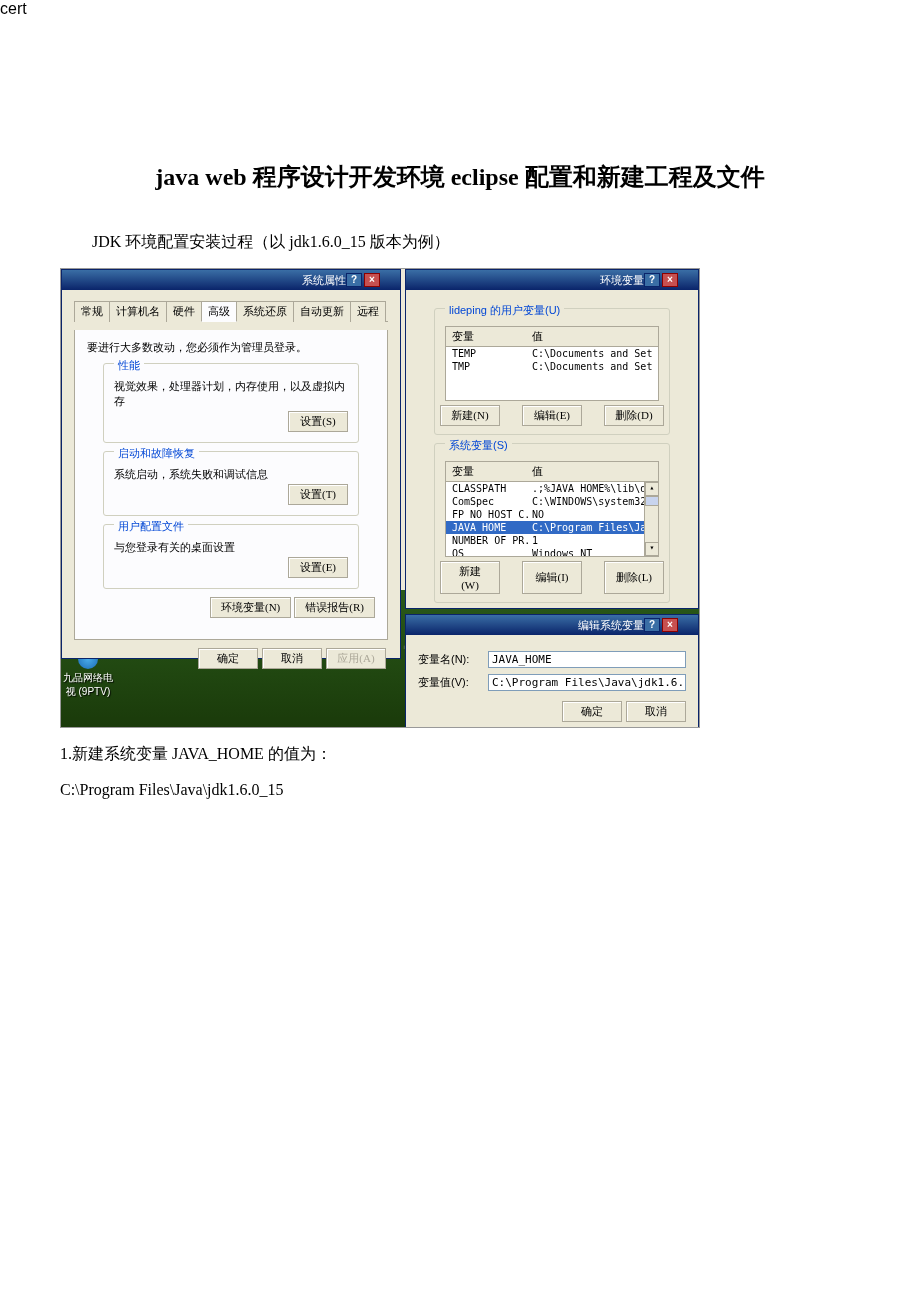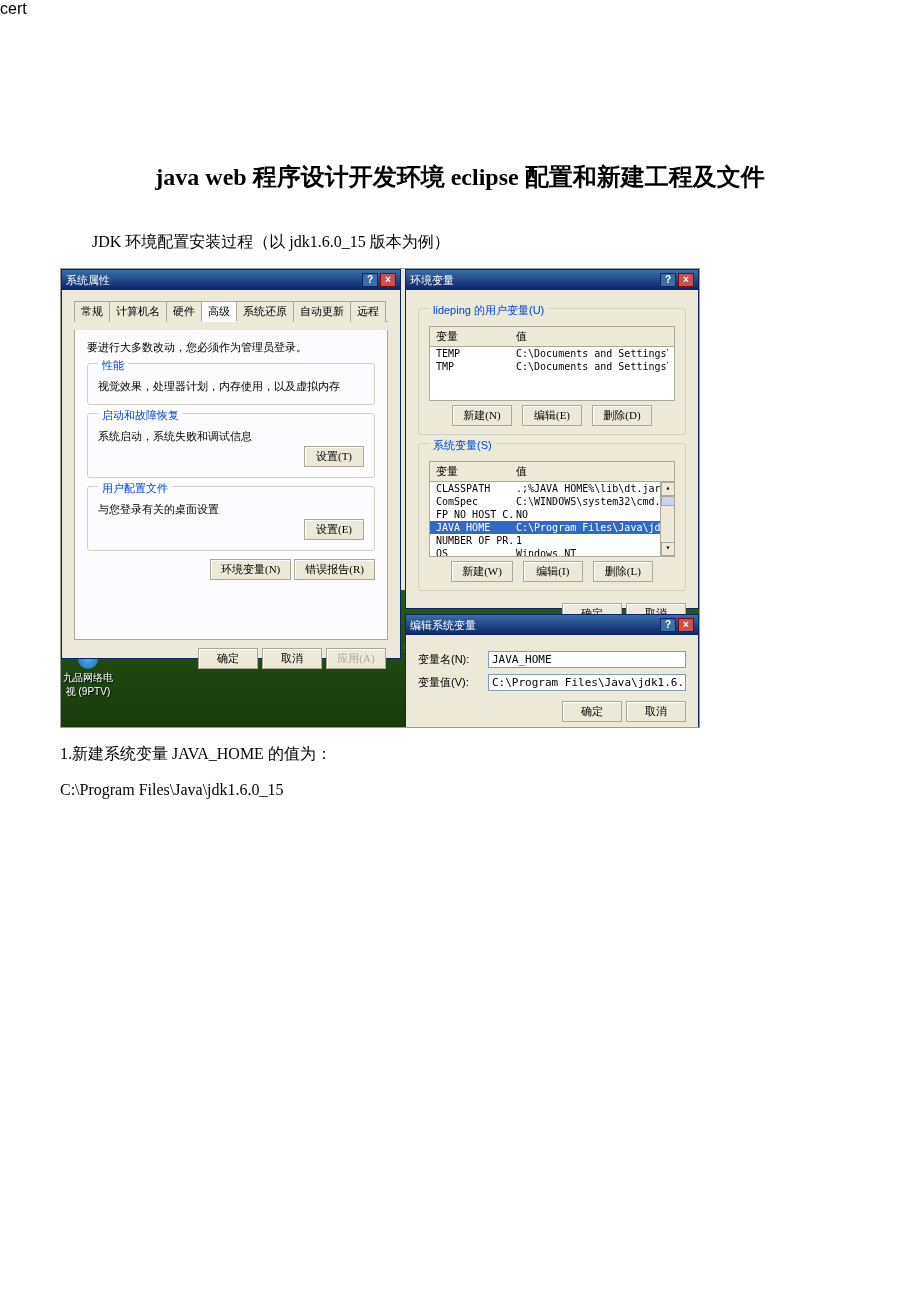--- a/index.html
+++ b/index.html
@@ -4,44 +4,44 @@
 *{box-sizing:border-box;margin:0;padding:0}
 body{font-family:"Microsoft YaHei",SimSun,sans-serif;background:#fff;width:920px}
 .page{padding:60px 60px 0 60px}
 .title{font-size:24px;font-weight:bold;text-align:center;line-height:1.6;margin:80px 0 30px 0;font-family:SimSun,serif}
 .body-text{font-size:16px;line-height:2;text-indent:2em;font-family:SimSun,serif;margin:4px 0}
 .no-indent{text-indent:0}
 .screenshot{margin:10px 0;border:1px solid #999;width:640px;height:460px;position:relative;background:linear-gradient(to bottom,#ece9d8 0%,#ece9d8 70%,#2a5a1a 70%,#1a3a0a 100%);overflow:hidden}
 
 
 .xp-win{position:absolute;background:#ece9d8;border:1px solid #0a246a;font-family:Tahoma,SimSun,sans-serif;font-size:11px}
-.xp-title{background:linear-gradient(to bottom,#3a6ea5,#0a246a);color:#fff;padding:3px 4px;font-size:11px;display:flex;align-items:center;justify-content:space-between;height:20px}
+.xp-title{background:linear-gradient(to bottom,#3a6ea5,#0a246a);color:#fff;padding:3px 20px;font-size:11px;display:flex;align-items:center;justify-content:flex-end;height:20px}
 .xp-title-btns{display:flex;gap:2px}
 .xp-close,.xp-help{width:16px;height:14px;background:#c75050;border:1px solid #8b0000;color:#fff;font-size:10px;text-align:center;line-height:12px;font-weight:bold}
 .xp-help{background:#3a6ea5;border:1px solid #0a246a}
 .xp-body{padding:10px 12px}
 
 
 .tabs{display:flex;border-bottom:1px solid #aca899;margin-bottom:8px}
 .tab{background:#ece9d8;border:1px solid #aca899;border-bottom:none;padding:2px 6px;font-size:11px;margin-right:-1px;position:relative;top:1px}
 .tab.active{background:#fcfcfe;border-bottom:1px solid #fcfcfe;z-index:1}
 .tab-content{background:#fcfcfe;border:1px solid #aca899;border-top:none;padding:10px 12px}
 
 
-.fs{border:1px solid #d0d0bf;padding:8px 10px 10px 10px;margin:8px 0;border-radius:3px}
+.fs{border:1px solid #d0d0bf;padding:8px 10px 10px 10px;margin:8px 16px;border-radius:3px}
 .fs-legend{color:#0046d5;padding:0 4px;font-size:11px;position:relative;top:-14px;background:#fcfcfe;display:inline-block}
 .fs-legend-alt{background:#ece9d8}
 .fs-text{font-size:11px;color:#000;margin-top:-8px}
 
 
 .xp-btn{background:#ece9d8;border:1px solid #aca899;padding:2px 10px;font-size:11px;font-family:Tahoma,SimSun;box-shadow:1px 1px 0 #fff inset;min-width:60px}
 .xp-btn:disabled{color:#aca899}
 .btn-row{text-align:right;margin-top:2px}
 .btn-row-dialog{text-align:right;padding:8px 12px;display:flex;justify-content:flex-end;gap:4px}
-.btn-group{display:flex;justify-content:center;gap:10px;margin-top:4px}
+.btn-group{display:flex;justify-content:center;gap:22px;margin-top:4px}
 
 
 .env-hdr{font-size:11px;display:flex;background:#fff;border:1px solid #aca899}
 .env-hdr span{padding:2px 6px;border-right:1px solid #ece9d8;background:#ece9d8}
 .env-hdr span:first-child{width:80px}
 .env-hdr span:last-child{flex:1;border-right:none}
 .env-list{background:#fff;border:1px solid #aca899;border-top:none;font-size:10px;font-family:Consolas,monospace;height:54px;overflow:hidden}
 .env-list-sys{height:75px;position:relative}
 .env-row{display:flex;padding:1px 6px}
 .env-row.sel{background:#316ac5;color:#fff}
@@ -97,20 +97,21 @@
           <div class="tab active">高级</div>
           <div class="tab">系统还原</div>
           <div class="tab">自动更新</div>
           <div class="tab">远程</div>
         </div>
         <div class="tab-content" style="height:310px">
           <div class="fs-text" style="margin:0 0 6px 0">要进行大多数改动，您必须作为管理员登录。</div>
           <div class="fs">
             <span class="fs-legend">性能</span>
             <div class="fs-text">视觉效果，处理器计划，内存使用，以及虚拟内存</div>
+            <div class="btn-row"><button class="xp-btn">设置(S)</button></div>
           </div>
           <div class="fs">
             <span class="fs-legend">启动和故障恢复</span>
             <div class="fs-text">系统启动，系统失败和调试信息</div>
             <div class="btn-row"><button class="xp-btn">设置(T)</button></div>
           </div>
           <div class="fs">
             <span class="fs-legend">用户配置文件</span>
             <div class="fs-text">与您登录有关的桌面设置</div>
             <div class="btn-row"><button class="xp-btn">设置(E)</button></div>

